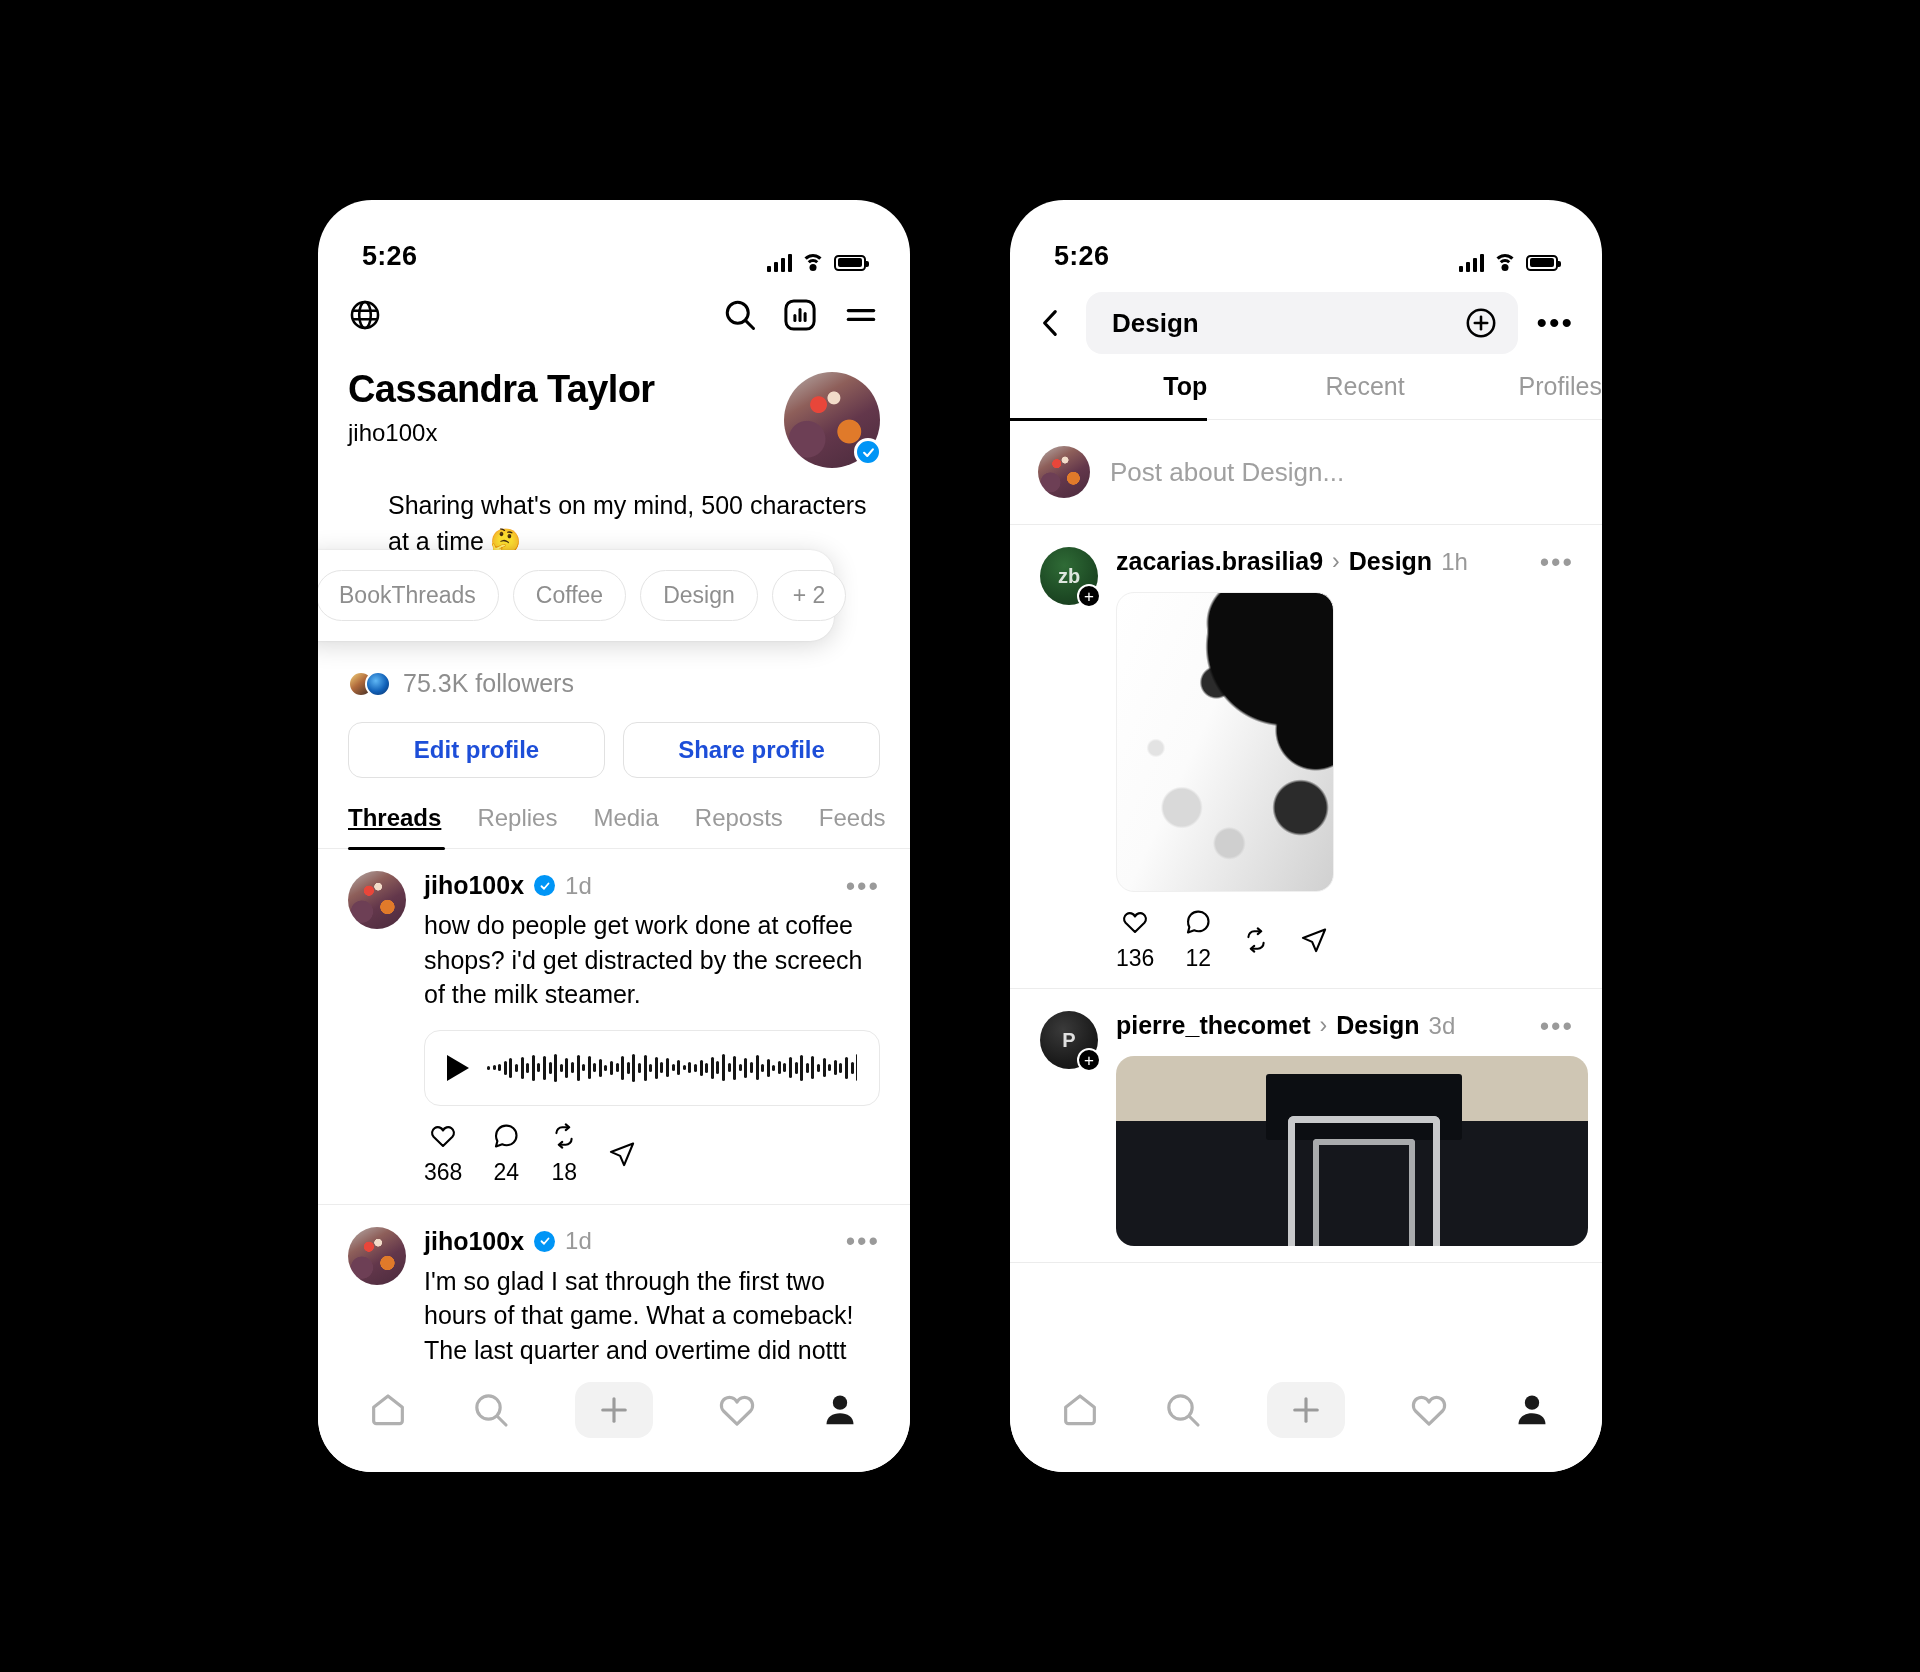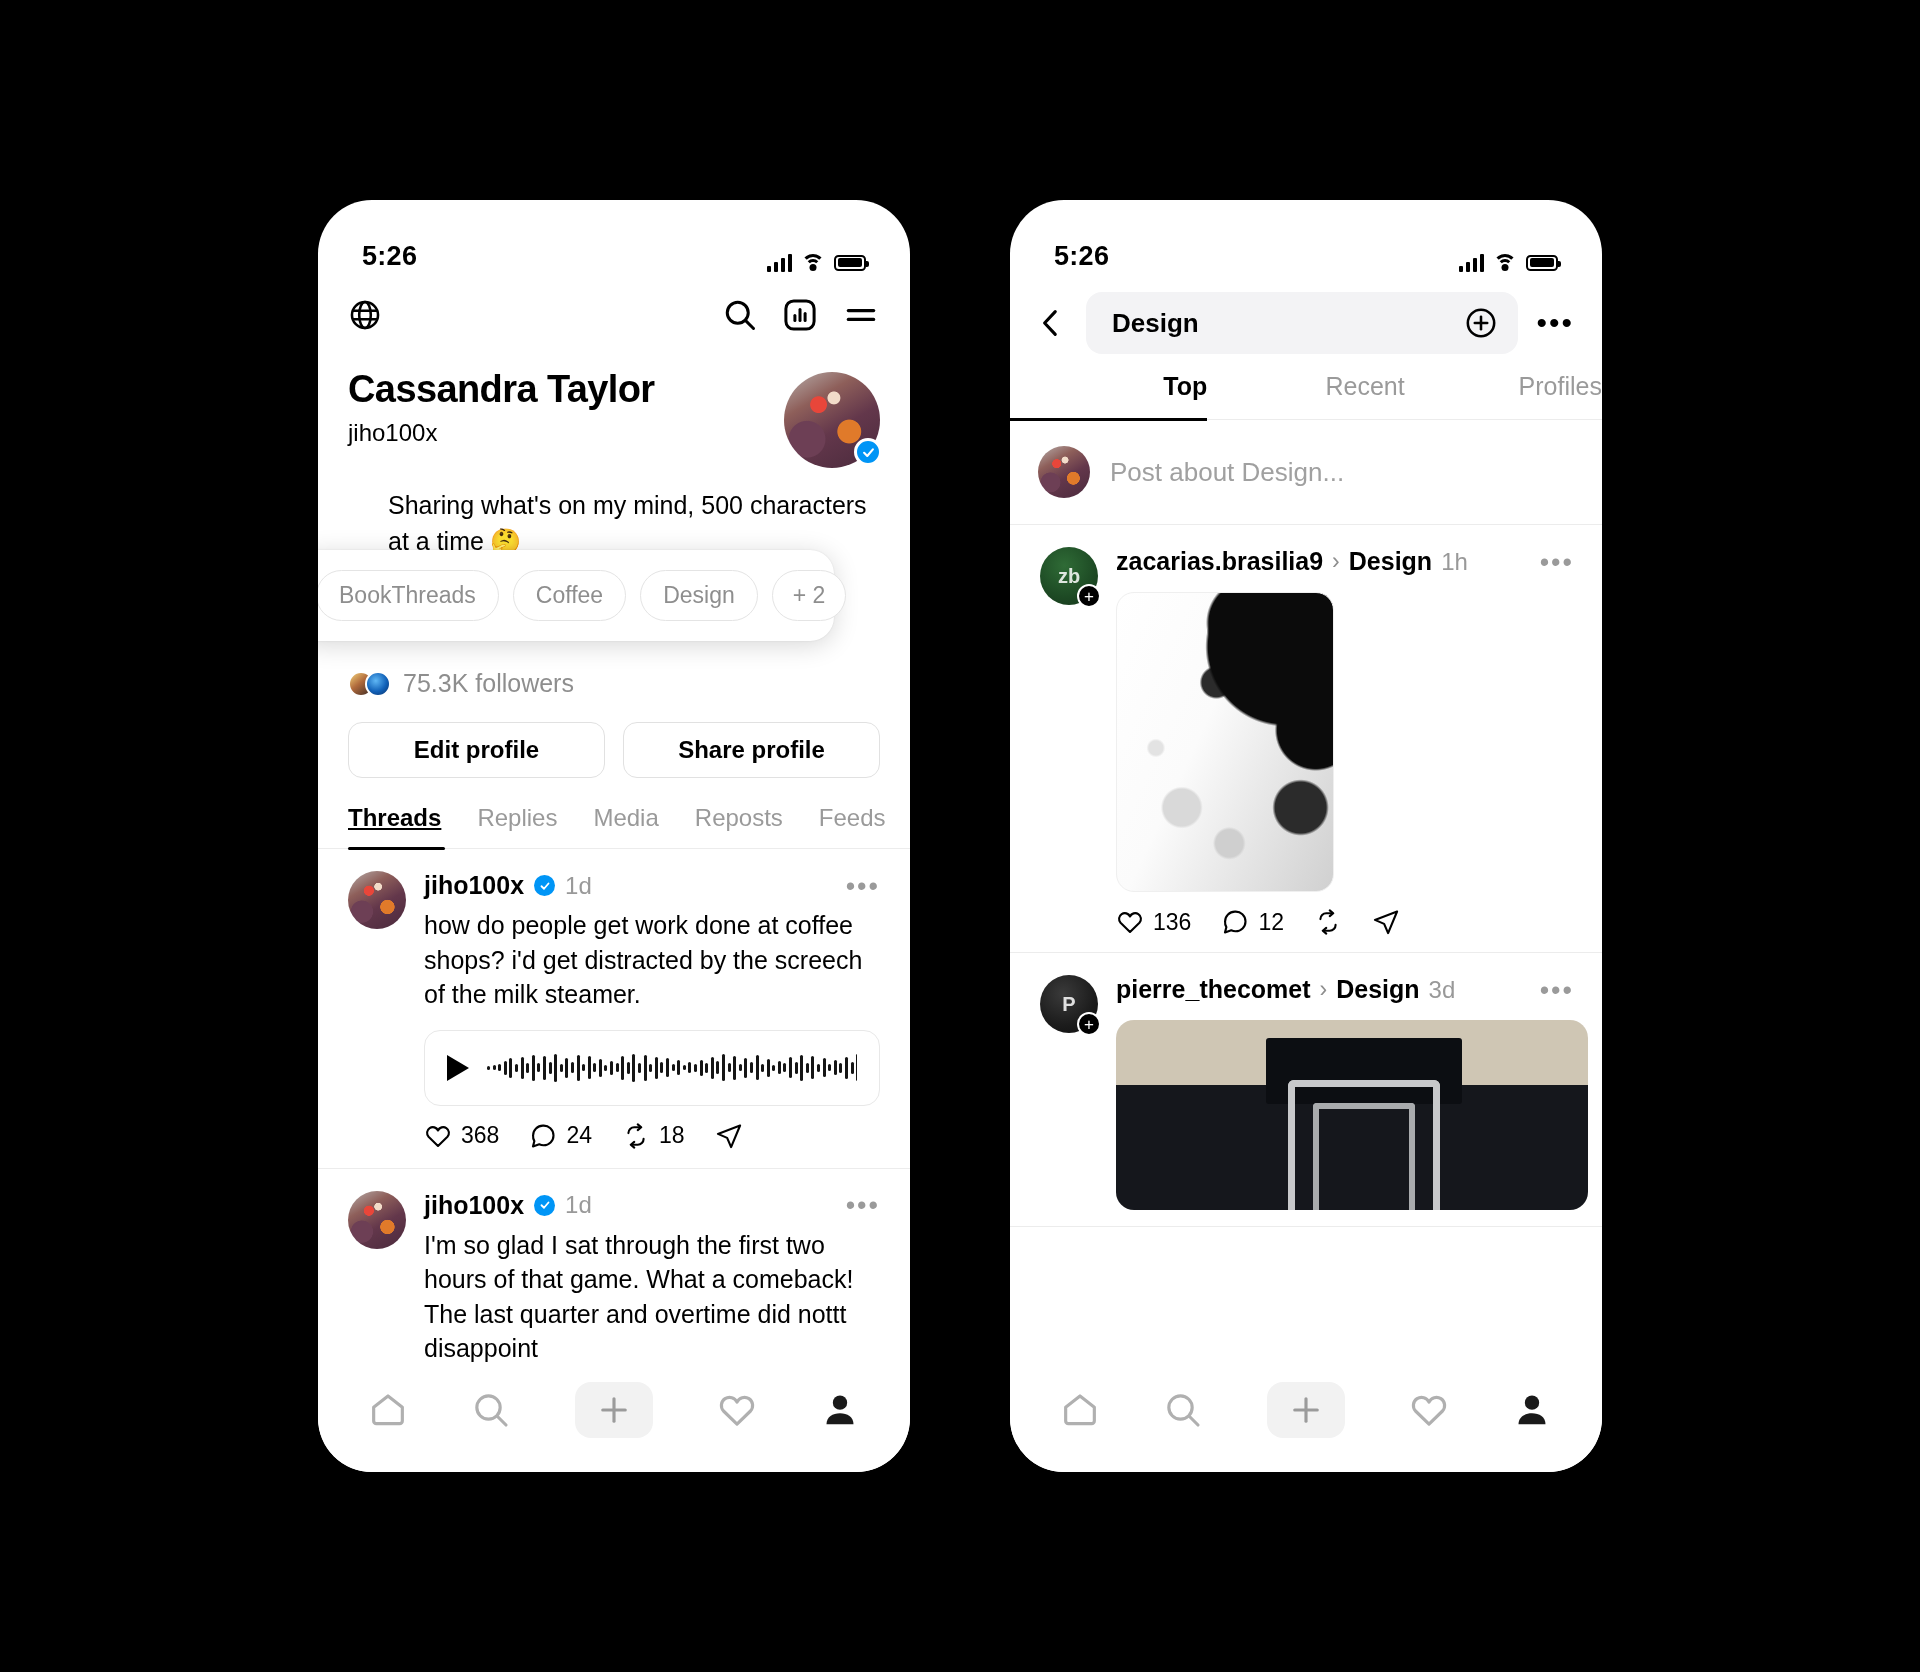--- a/index.html
+++ b/index.html
@@ -158,21 +158,21 @@
   .profile-actions {
     padding: 24px 30px 0 30px;
     display:flex; gap: 18px;
   }
   .profile-actions button {
     flex: 1; height: 56px;
     background:#fff;
     border: 1.6px solid #e1e1e1;
     border-radius: 14px;
     font-family: inherit;
-    font-size: 24px; font-weight: 700; color:#000000;
+    font-size: 24px; font-weight: 700; color:#1d4ed8;
     cursor:pointer;
   }
 
   .profile-tabs {
     margin-top: 26px;
     display:flex; align-items:flex-end;
     padding: 0 30px;
     border-bottom: 1.5px solid #ececec;
     gap: 0;
   }
@@ -226,21 +226,21 @@
   .play-tri {
     width:0;height:0;flex:none;
     border-left: 22px solid #000;
     border-top: 13px solid transparent;
     border-bottom: 13px solid transparent;
   }
   .wave { display:flex; align-items:center; gap:2.6px; height: 34px; flex:1; overflow:hidden;}
   .wave i { display:block; width: 3px; background:#151515; border-radius:2px; flex:none;}
 
   .engage { display:flex; align-items:center; gap: 30px; margin-top: 16px; }
-  .eg { display:flex; align-items:center; gap: 9px; cursor:pointer; }
+  .eg { display:flex; align-items:center; gap: 9px; cursor:pointer;flex-direction:column; }
   .eg span { font-size: 23px; color:#000; }
 
   
   .tabbar {
     position:absolute; left:0; right:0; bottom:0;
     height: 108px; background:#fff;
     display:flex; align-items:center; justify-content:space-around;
     padding: 0 18px 16px 18px;
   }
   .tabbar .tb { cursor:pointer; display:flex;align-items:center;justify-content:center; }

